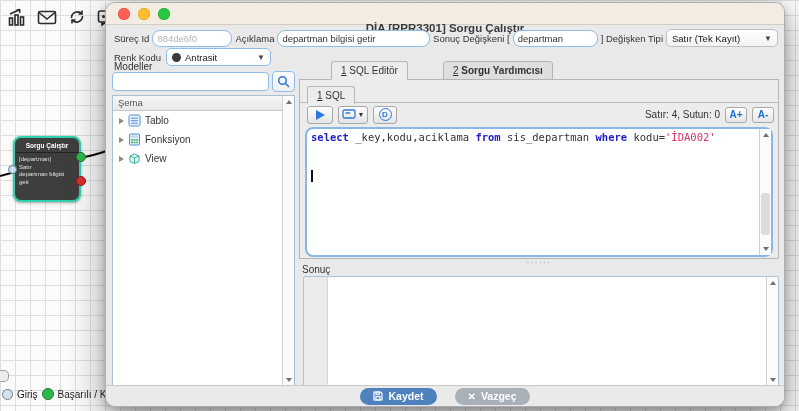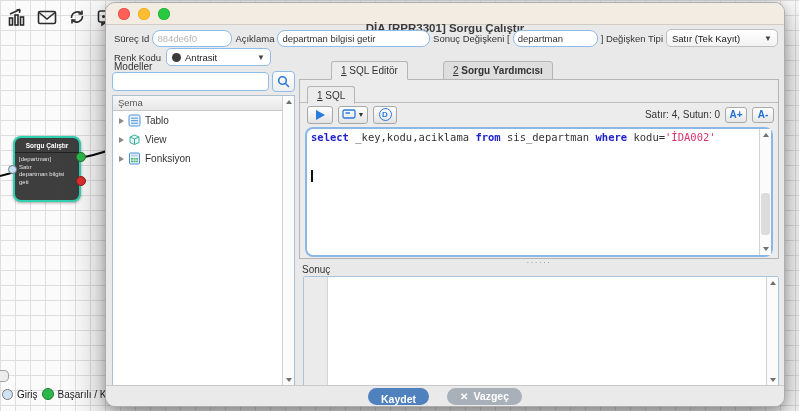--- a/index.html
+++ b/index.html
@@ -143,21 +143,21 @@
     background:#fff; border:1.5px solid #a9c4da; border-radius:2px; }
   .result-gutter { position:absolute; left:0; top:0; bottom:0; width:24px;
     background:#ebebeb; border-right:1px solid #d5d5d5; }
 
   .footer { position:absolute; left:0; right:0; bottom:0; height:21px;
     border-top:1px solid #c9c9c9; background:#eaeaea;
     display:flex; align-items:center; justify-content:center; gap:18px; }
   .btn { height:17px; border:none; border-radius:9px; color:#fff; font-size:10.5px; font-weight:bold;
     display:flex; align-items:center; gap:5px; padding:0 13px;
     font-family:"Liberation Sans", sans-serif; }
-  .btn-primary { background:#4e81bd;flex-direction:column; }
+  .btn-primary { background:#4e81bd; }
   .btn-cancel  { background:#a8b1b9; }
   .xmark { font-size:10px; font-weight:bold; }
 </style>
 </head>
 <body>
 
 <svg class="conn-svg" width="799" height="411">
   <path d="M0,176 L15,172" stroke="#0c0c0c" stroke-width="2" fill="none"></path>
   <path d="M80,158 C90,156 98,154 107,151" stroke="#0c0c0c" stroke-width="2" fill="none"></path>
 </svg>
@@ -272,42 +272,42 @@
     <div class="tree-header">Şema</div>
     <div class="tree-item">
       <span class="tri-right"></span>
       <svg width="13" height="13" viewBox="0 0 13 13">
         <rect x="1" y="1" width="11" height="11" rx="1.5" fill="#eaf3fc" stroke="#4a90d9"></rect>
         <line x1="3" y1="4.2" x2="10" y2="4.2" stroke="#4a90d9"></line>
         <line x1="3" y1="6.7" x2="10" y2="6.7" stroke="#4a90d9"></line>
         <line x1="3" y1="9.2" x2="10" y2="9.2" stroke="#4a90d9"></line>
       </svg>
       <span>Tablo</span>
-    </div>
-    <div class="tree-item">
-      <span class="tri-right"></span>
-      <svg width="13" height="13" viewBox="0 0 13 13" fill="none" stroke="#3aaf9f">
-        <path d="M2,4 L6.5,2 L11,4 L11,9.5 L6.5,11.5 L2,9.5 Z" fill="#e7f6f3"></path>
-        <path d="M2,4 L6.5,6 L11,4 M6.5,6 L6.5,11.5"></path>
-      </svg>
-      <span>View</span>
     </div>
     <div class="tree-item">
       <span class="tri-right"></span>
       <svg width="13" height="13" viewBox="0 0 13 13">
         <rect x="1.5" y="1" width="10" height="11" rx="1" fill="#eaf3fc" stroke="#4a90d9"></rect>
         <rect x="3" y="2.5" width="7" height="2.2" fill="#bcd8f0" stroke="none"></rect>
         <rect x="3" y="6" width="2" height="1.6" fill="#49b06b"></rect>
           <rect x="5.6" y="6" width="2" height="1.6" fill="#49b06b"></rect>
         <rect x="8.2" y="6" width="1.8" height="1.6" fill="#49b06b"></rect>
         <rect x="3" y="8.6" width="2" height="1.6" fill="#49b06b"></rect>
           <rect x="5.6" y="8.6" width="2" height="1.6" fill="#49b06b"></rect>
         <rect x="8.2" y="8.6" width="1.8" height="1.6" fill="#49b06b"></rect>
       </svg>
       <span>Fonksiyon</span>
+    </div>
+    <div class="tree-item">
+      <span class="tri-right"></span>
+      <svg width="13" height="13" viewBox="0 0 13 13" fill="none" stroke="#3aaf9f">
+        <path d="M2,4 L6.5,2 L11,4 L11,9.5 L6.5,11.5 L2,9.5 Z" fill="#e7f6f3"></path>
+        <path d="M2,4 L6.5,6 L11,4 M6.5,6 L6.5,11.5"></path>
+      </svg>
+      <span>View</span>
     </div>
     <div class="vscroll">
       <span class="up"></span>
       <span class="down"></span>
     </div>
   </div>
 
   <div class="tabs">
     <div class="tab active"><u>1</u><span style="white-space:pre;"> SQL Editör</span></div>
     <div class="tab"><u>2</u><span style="white-space:pre;font-weight:bold;"> Sorgu Yardımcısı</span></div>

